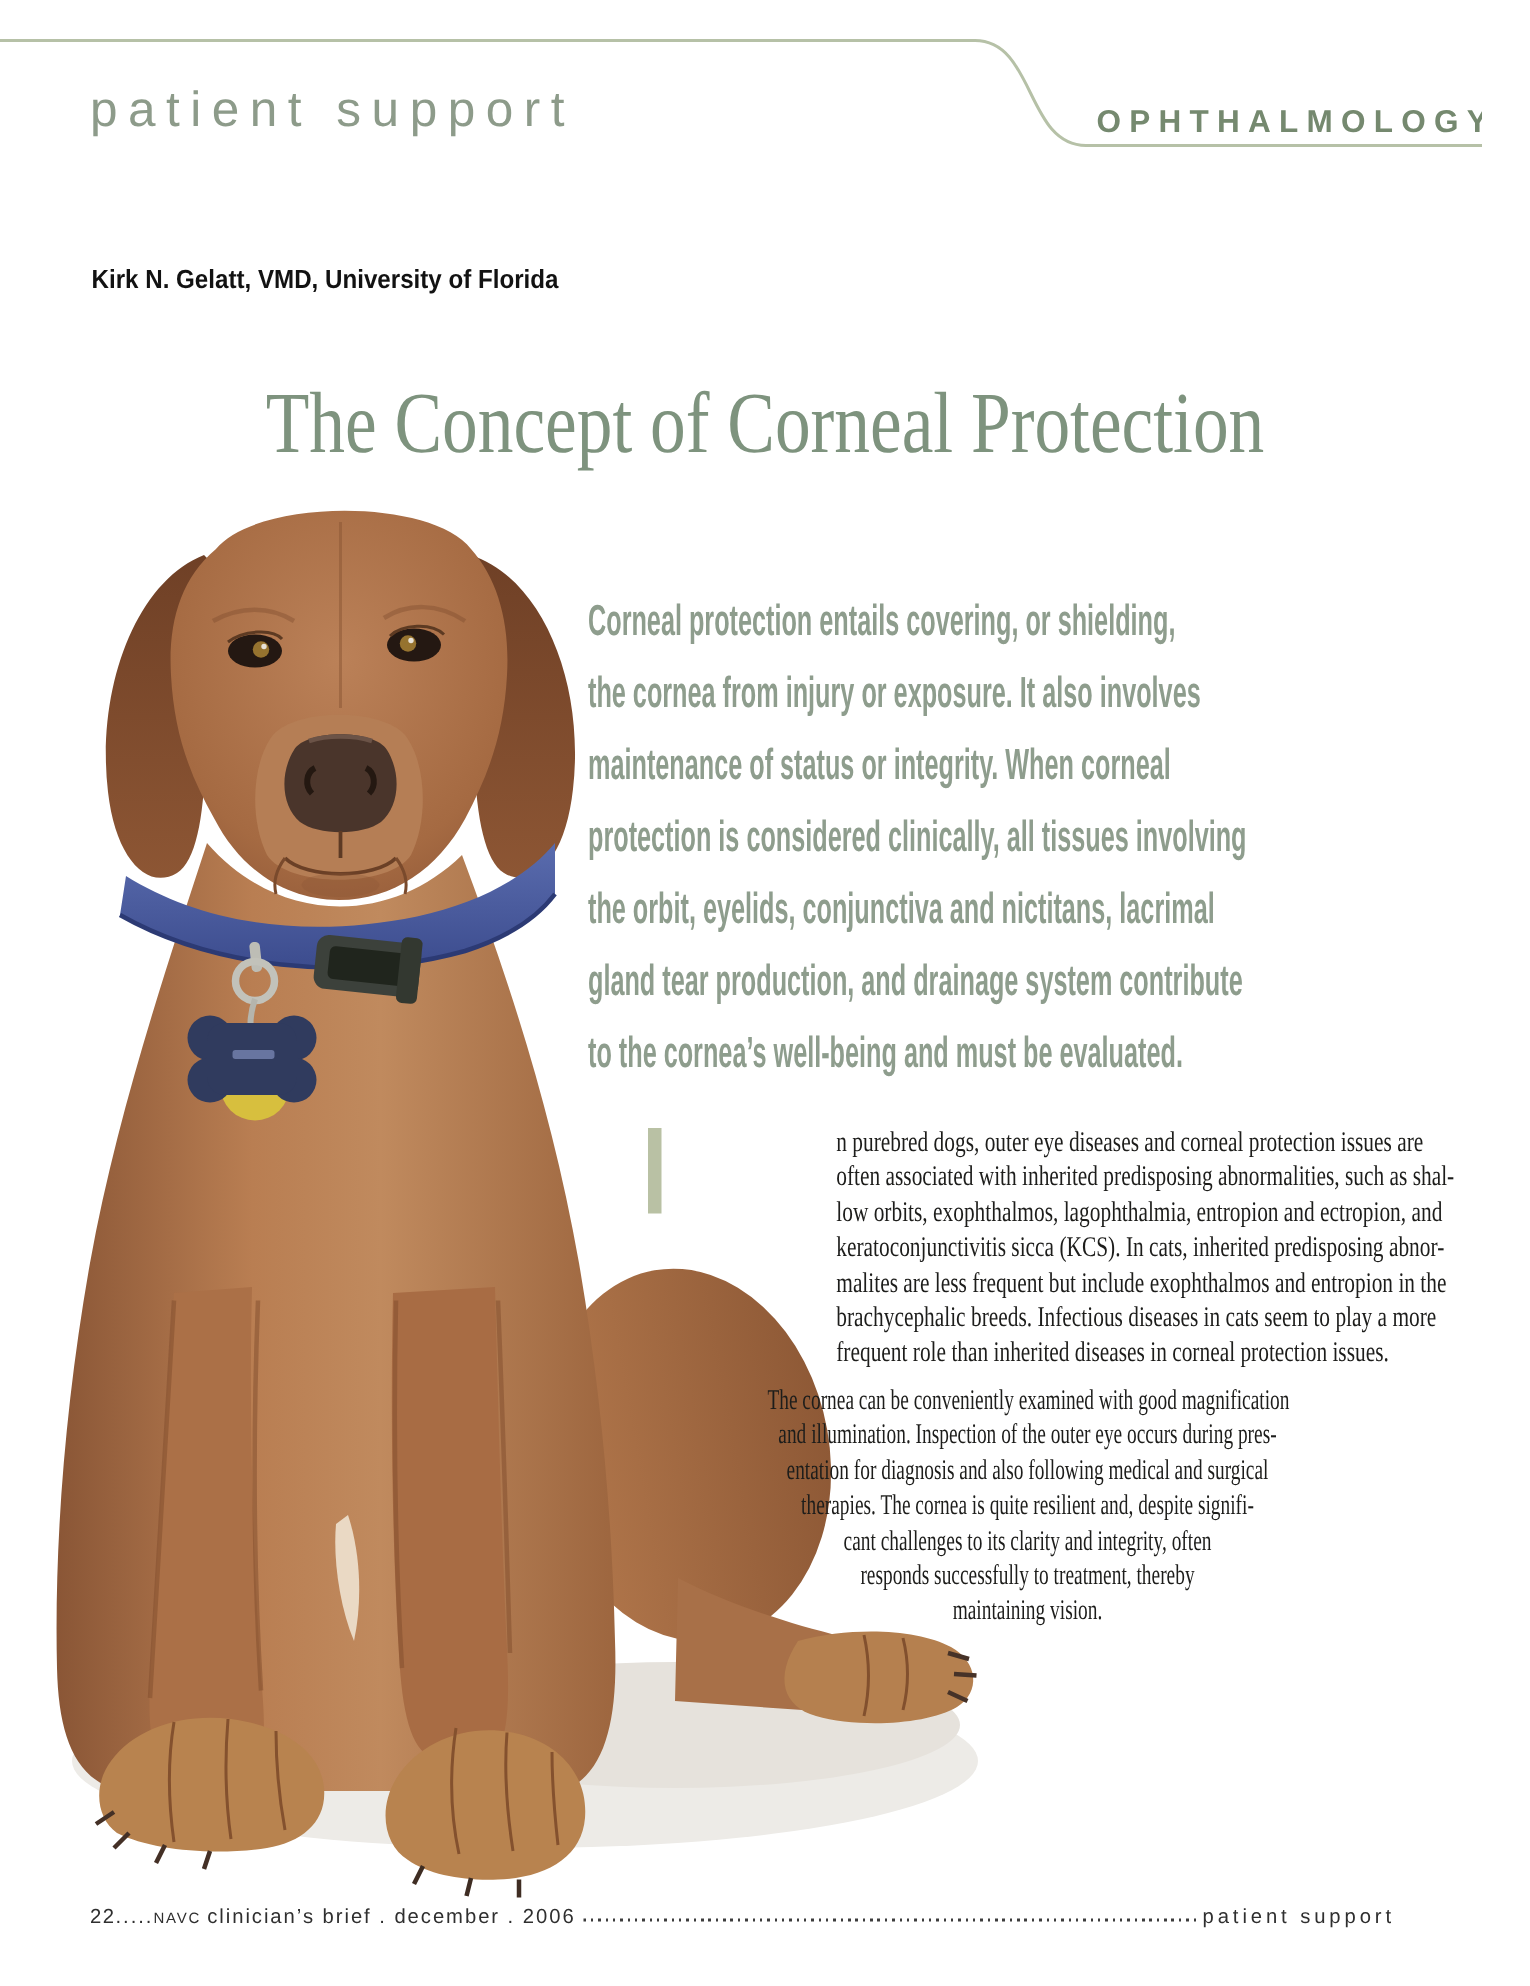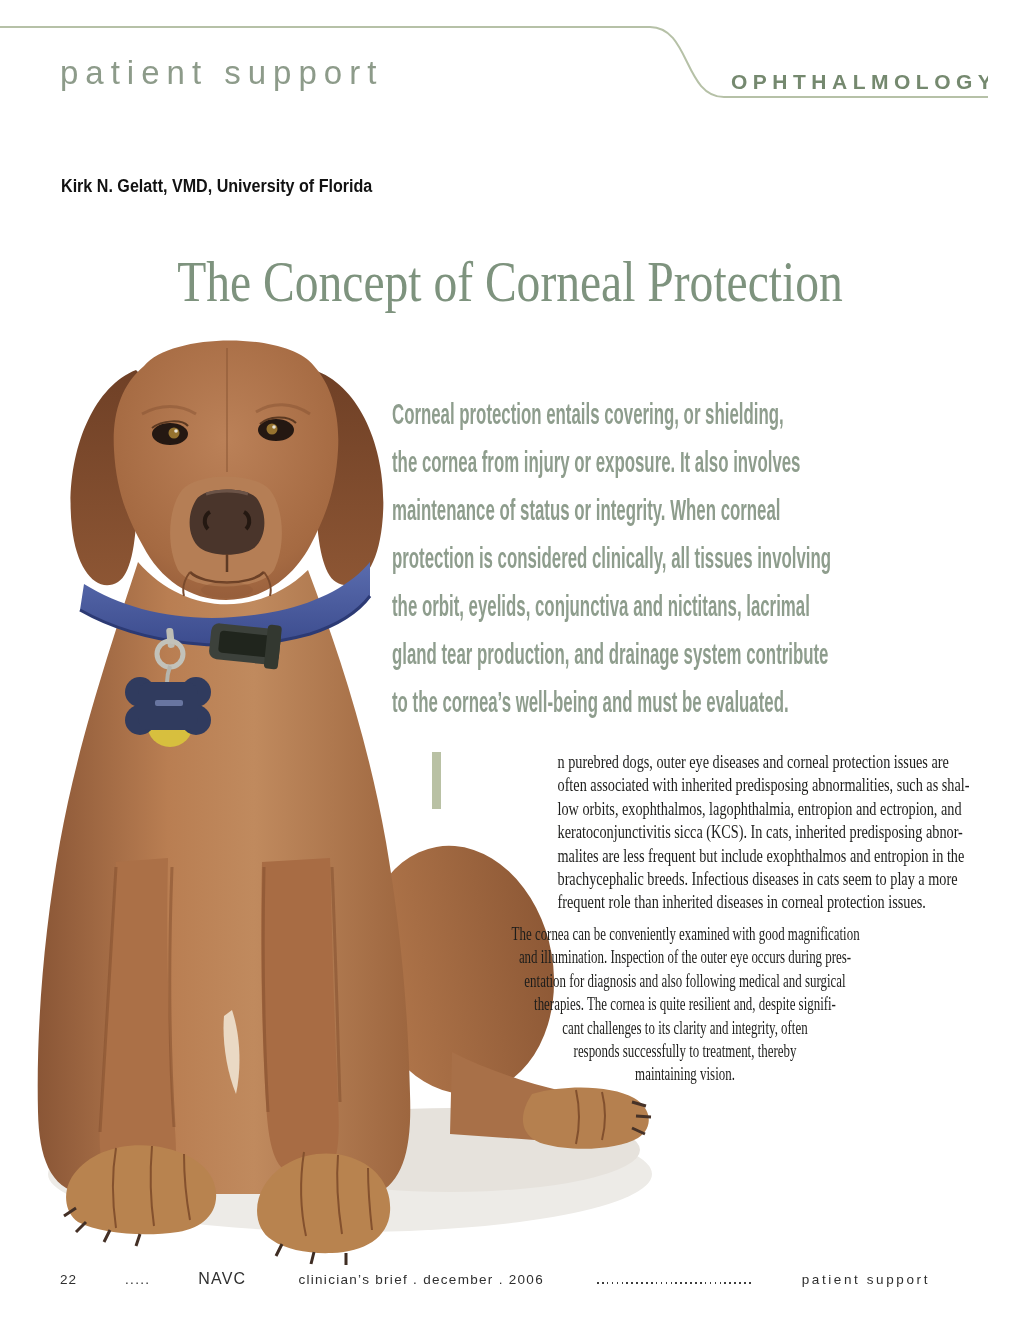--- a/index.html
+++ b/index.html
@@ -53,23 +53,23 @@
   .para2{position:absolute;left:430px;top:922px;width:510px;
     font-family:"Liberation Serif",serif;color:#1d1d1b;}
   .p2-line{
     white-space:nowrap;height:23.4px;line-height:23.4px;font-size:19px;
     text-align:center;transform:scaleX(0.68);transform-origin:50% 50%;
   }
   
   .footer{
     position:absolute;left:60px;right:58px;top:1270px;
     display:flex;align-items:baseline;
-    font-size:13.5px;letter-spacing:1.3px;color:#2f2f2f;gap:48px;
-  }
-  .footer .brand{font-size:16px;letter-spacing:1.2px;margin-right:4px;}
+    font-size:13.5px;letter-spacing:1.3px;color:#2f2f2f;
+  }
+  .footer .brand{font-size:10px;letter-spacing:1.2px;margin-right:4px;}
   .footer .pagenum{letter-spacing:1px;}
   .footer .pub{white-space:nowrap;}
   .footer .leader{
     flex:1 1 auto;height:2px;align-self:flex-end;margin:0 3px 4px 5px;
     background:repeating-linear-gradient(to right,#3c3c3c 0 1.6px,transparent 1.6px 4.9px);
   }
   .footer .section-right{letter-spacing:2.6px;white-space:nowrap;}
 </style>
 </head>
 <body>

